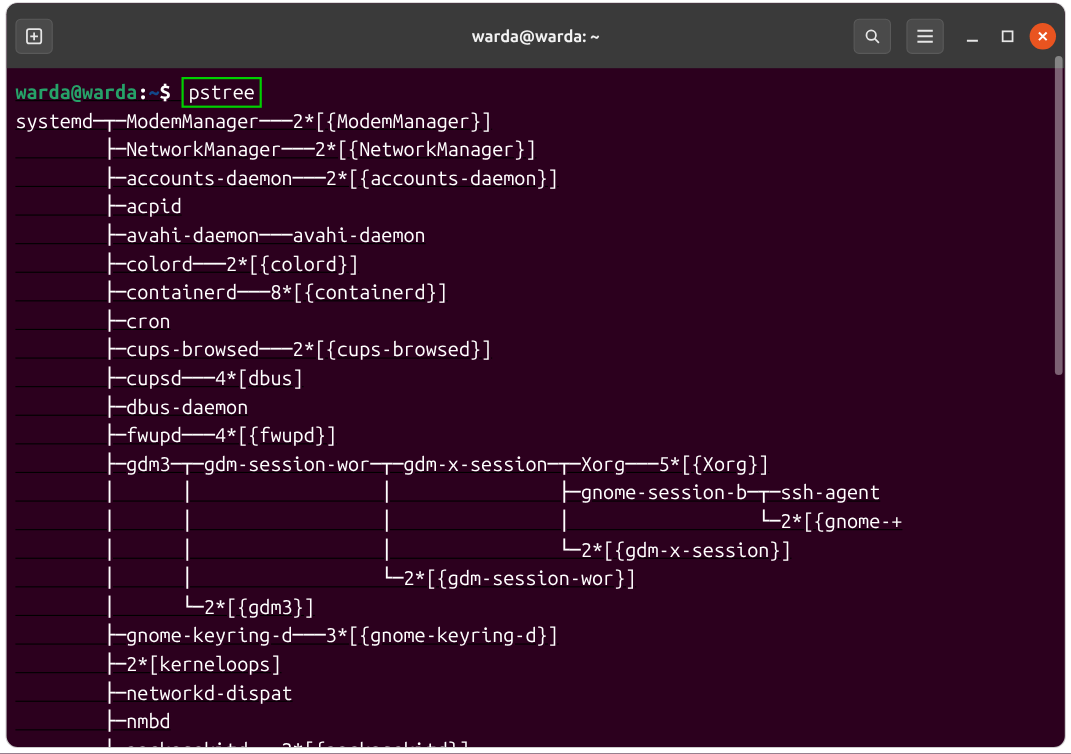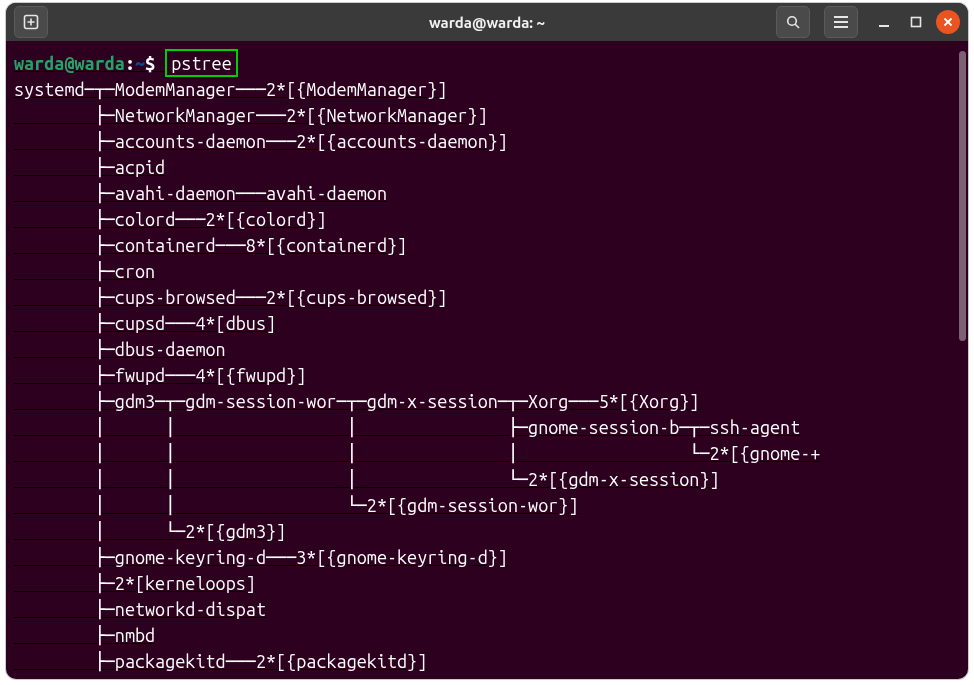--- a/index.html
+++ b/index.html
@@ -16,21 +16,21 @@
     top: 3px; left: 6px;
     width: 962px; height: 676px;
     background: #2c001e;
     border-radius: 10px;
     overflow: hidden;
     display: flex;
     flex-direction: column;
     box-shadow: 0 0 0 1px rgba(0,0,0,.2);
   }
   .titlebar {
-    height: 38px;
+    height: 59px;
     background: #3a3a3a;
     display: flex;
     align-items: center;
     padding: 0 8px;
     flex-shrink: 0;
     gap: 28px;
   }
   .tb-btn {
     height: 32px;
     min-width: 34px;

